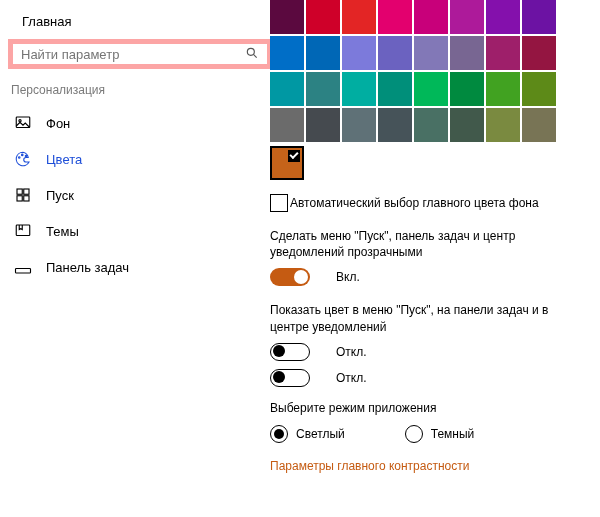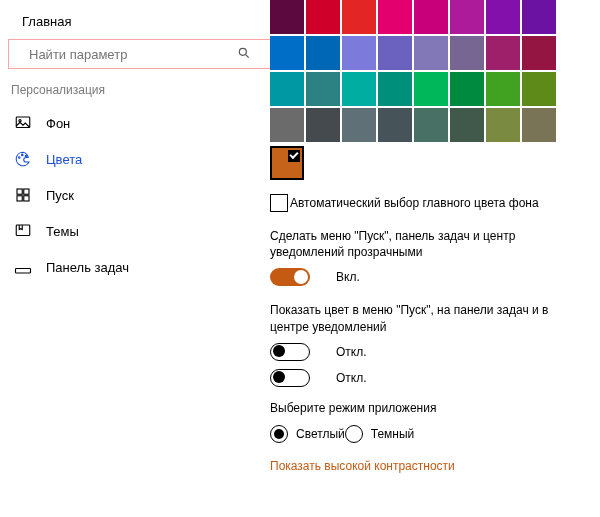--- a/index.html
+++ b/index.html
@@ -1,21 +1,21 @@
 <!DOCTYPE html>
 <html><head>
 <meta charset="utf-8">
 <style>
   * { box-sizing: border-box; margin: 0; padding: 0; font-family: "Segoe UI", Tahoma, sans-serif; }
   body { background: #fff; width: 600px; height: 517px; overflow: hidden; font-size: 12px; color: #000; }
   .root { display: flex; height: 100%; }
   .sidebar { width: 270px; padding: 8px 0 0 8px; }
   .home-row { display: flex; align-items: center; gap: 10px; padding: 6px 6px 10px 4px; cursor: pointer; }
   .home-row .label { font-size: 13px; }
-  .search-box { display: flex; align-items: center; border: 1px solid #fca5a5; width: 264px; height: 30px; padding: 0 20px; cursor: text; }
+  .search-box { display: flex; align-items: center; border: 5px solid #fca5a5; width: 264px; height: 30px; padding: 0 8px; cursor: text; }
   .search-box input { flex: 1; border: none; outline: none; font-size: 13px; background: transparent; }
   .search-icon svg { width: 14px; height: 14px; }
   .section-label { color: #7a7a7a; font-size: 12px; margin: 14px 0 8px 3px; }
   .nav-item { display: flex; align-items: center; gap: 14px; height: 36px; padding: 0 6px; cursor: pointer; font-size: 13px; }
   .nav-item.active { color: #1d4ed8; }
   .nav-item .icon { width: 18px; height: 18px; display: flex; align-items: center; justify-content: center; }
   .nav-item .icon svg { width: 18px; height: 18px; }
   .content { flex: 1; padding: 0 10px 0 0; overflow: hidden; }
   .grid { display: grid; grid-template-columns: repeat(8, 34px); grid-auto-rows: 34px; gap: 2px; margin-bottom: 4px; }
   .sw { width: 34px; height: 34px; cursor: pointer; position: relative; }
@@ -26,21 +26,21 @@
   .opt-row { display: flex; align-items: center; gap: 2px; margin: 14px 0; font-size: 12px; }
   .chk { width: 18px; height: 18px; border: 1.5px solid #000; cursor: pointer; flex: none; }
   .block-label { font-size: 12px; margin-top: 16px; line-height: 1.35; }
   .toggle-row { display: flex; align-items: center; gap: 26px; margin-top: 8px; }
   .toggle { width: 40px; height: 18px; border-radius: 10px; position: relative; cursor: pointer; }
   .toggle.on { background: #c55b12; }
   .toggle.on .knob { position: absolute; top: 2px; right: 2px; width: 14px; height: 14px; background: #fff; border-radius: 50%; }
   .toggle.off { background: #fff; border: 1.5px solid #000; }
   .toggle.off .knob { position: absolute; top: 1px; left: 2px; width: 12px; height: 12px; background: #000; border-radius: 50%; }
   .app-mode { margin: 14px 0 10px 0; font-size: 12px; }
-  .radio-row { display: flex; margin-top: 10px; }
+  .radio-row { display: flex; gap: 60px; margin-top: 10px; }
   .radio { display: flex; align-items: center; gap: 8px; cursor: pointer; font-size: 12px; }
   .rbtn { width: 18px; height: 18px; border: 1.5px solid #000; border-radius: 50%; display: flex; align-items: center; justify-content: center; }
   .rbtn .dot { width: 10px; height: 10px; background: #000; border-radius: 50%; }
   .link { color: #c55b12; font-size: 12px; margin-top: 16px; cursor: pointer; }
 </style>
 </head>
 <body>
 
 <div class="root">
   <div class="sidebar">
@@ -193,15 +193,15 @@
             <span class="dot"></span>
           </span>
           <span>Светлый</span>
         </div>
         <div class="radio">
           <span class="rbtn"></span>
           <span>Темный</span>
         </div>
       </div>
 
-    <div class="link">Показать высокой контрастности</div>
+    <div class="link">Параметры главного контрастности</div>
   </div>
 </div>
 
 </body></html>

